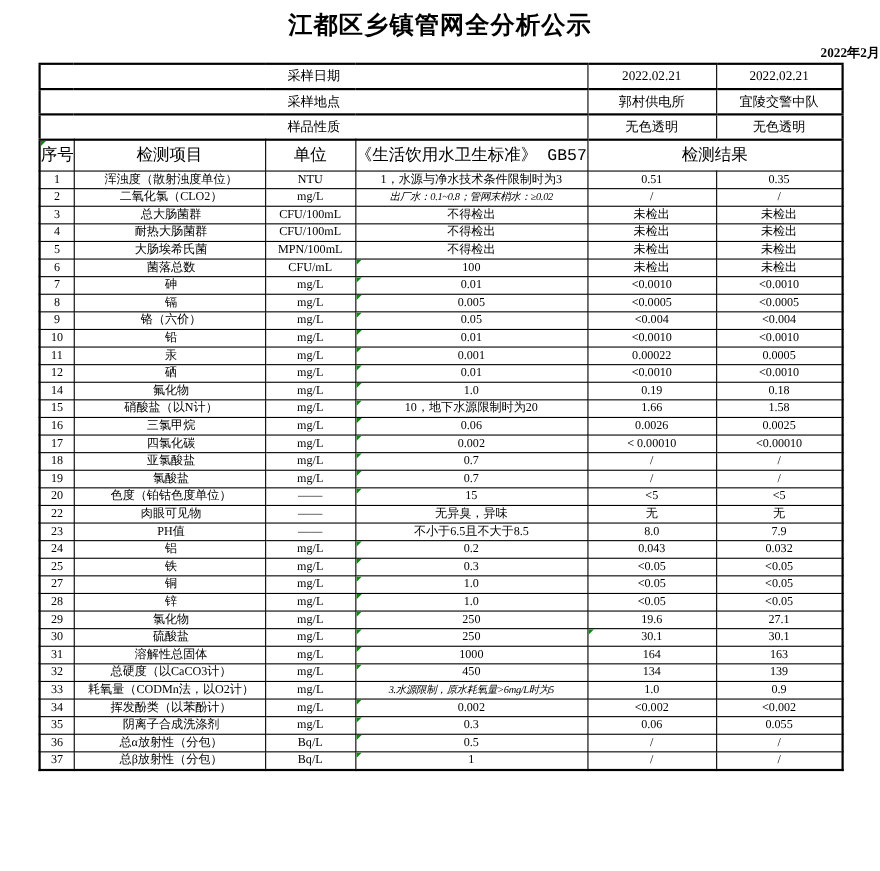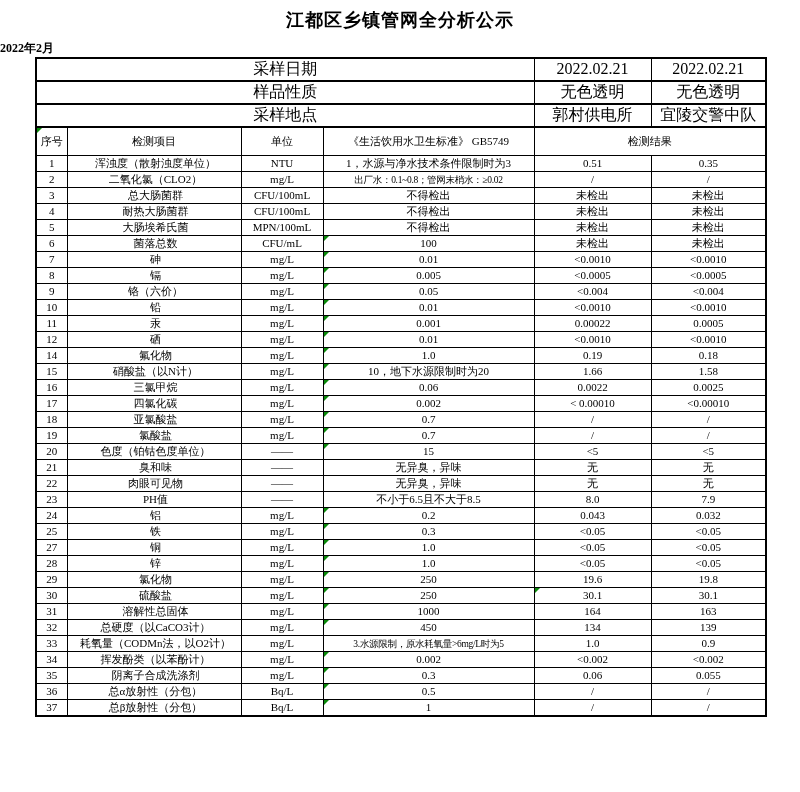--- a/index.html
+++ b/index.html
@@ -1,35 +1,35 @@
 <!DOCTYPE html>
 <html><head>
 <meta charset="utf-8">
 <style>
   html,body{margin:0;padding:0;background:#fff;}
   .page{position:relative;width:800px;height:792px;background:#fff;overflow:hidden;
         font-family:"Liberation Serif","DejaVu Serif",serif;color:#000;}
   .title{position:absolute;top:8px;left:0;width:100%;text-align:center;
-         font-size:18px;font-weight:bold;letter-spacing:1px;}
-  .subtitle{position:absolute;top:40px;left:0;width:100%;text-align:left;
+         font-size:22px;font-weight:bold;letter-spacing:1px;}
+  .subtitle{position:absolute;top:40px;left:0;width:100%;text-align:right;
             font-size:12px;font-weight:bold;}
   table.grid{position:absolute;left:35px;top:57px;width:730px;
              border-collapse:collapse;table-layout:fixed;
              border:2px solid #000;}
   .grid td,.grid th{border:1px solid #000;padding:0;margin:0;position:relative;
              font-weight:normal;font-size:11px;line-height:1.15;
              text-align:center;vertical-align:middle;overflow:hidden;white-space:nowrap;}
   
-  .info-row td{height:21px;font-size:16px;border-top-width:2px;border-bottom-width:2px;}
+  .info-row td{height:21px;font-size:12px;border-top-width:2px;border-bottom-width:2px;}
   
-  .colhead th{height:27px;font-size:11px;}
+  .colhead th{height:27px;font-size:15px;font-family:Liberation Mono, monospace;}
   
   .data-row td{height:15px;}
   .c-item{text-align:center;padding-left:3px !important;}
-  .tight{font-size:9.5px !important;letter-spacing:-0.3px;}
+  .tight{font-size:9.5px !important;letter-spacing:-0.3px;font-style:italic;}
   
   .flag{position:absolute;top:0;left:0;width:0;height:0;display:block;
         border-top:5px solid #0a8a0a;border-right:5px solid transparent;}
 </style>
 </head>
 <body>
 
 <div class="page">
   <div class="title">江都区乡镇管网全分析公示</div>
   <div class="subtitle">2022年2月</div>
@@ -44,28 +44,28 @@
         <col style="width:115px">
     </colgroup>
 
     <tbody>
         <tr class="info-row">
       <td colspan="4">采样日期</td>
       <td>2022.02.21</td>
       <td>2022.02.21</td>
     </tr>
     <tr class="info-row">
+      <td colspan="4">采样地点</td>
+      <td>郭村供电所</td>
+      <td>宜陵交警中队</td>
+    </tr>
+    <tr class="info-row">
       <td colspan="4">样品性质</td>
       <td>无色透明</td>
       <td>无色透明</td>
-    </tr>
-    <tr class="info-row">
-      <td colspan="4">采样地点</td>
-      <td>郭村供电所</td>
-      <td>宜陵交警中队</td>
     </tr>
 
     <tr class="colhead">
       <th><i class="flag"></i><span>序号</span></th>
       <th>检测项目</th>
       <th>单位</th>
       <th>《生活饮用水卫生标准》 GB5749</th>
       <th colspan="2">检测结果</th>
     </tr>
 
@@ -181,21 +181,21 @@
           <td><span>mg/L</span></td>
           <td class="c-std"><i class="flag" style="border-top-color: rgb(10, 138, 10);"></i><span>10，地下水源限制时为20</span></td>
           <td><span>1.66</span></td>
           <td><span>1.58</span></td>
         </tr>
         <tr class="data-row">
           <td><span>16</span></td>
           <td class="c-item"><span>三氯甲烷</span></td>
           <td><span>mg/L</span></td>
           <td class="c-std"><i class="flag" style="border-top-color: rgb(10, 138, 10);"></i><span>0.06</span></td>
-          <td><span>0.0022</span></td>
+          <td><span>0.0026</span></td>
           <td><span>0.0025</span></td>
         </tr>
         <tr class="data-row">
           <td><span>17</span></td>
           <td class="c-item"><span>四氯化碳</span></td>
           <td><span>mg/L</span></td>
           <td class="c-std"><i class="flag" style="border-top-color: rgb(10, 138, 10);"></i><span>0.002</span></td>
           <td><span>&lt; 0.00010</span></td>
           <td><span>&lt;0.00010</span></td>
         </tr>
@@ -217,28 +217,20 @@
         </tr>
         <tr class="data-row">
           <td><span>20</span></td>
           <td class="c-item"><span>色度（铂钴色度单位）</span></td>
           <td><span>——</span></td>
           <td class="c-std"><i class="flag" style="border-top-color: rgb(10, 138, 10);"></i><span>15</span></td>
           <td><span>&lt;5</span></td>
           <td><span>&lt;5</span></td>
         </tr>
         <tr class="data-row">
-          <td><span>21</span></td>
-          <td class="c-item"><span>臭和味</span></td>
-          <td><span>——</span></td>
-          <td class="c-std"><span>无异臭，异味</span></td>
-          <td><span>无</span></td>
-          <td><span>无</span></td>
-        </tr>
-        <tr class="data-row">
           <td><span>22</span></td>
           <td class="c-item"><span>肉眼可见物</span></td>
           <td><span>——</span></td>
           <td class="c-std"><span>无异臭，异味</span></td>
           <td><span>无</span></td>
           <td><span>无</span></td>
         </tr>
         <tr class="data-row">
           <td><span>23</span></td>
           <td class="c-item"><span>PH值</span></td>
@@ -278,21 +270,21 @@
           <td class="c-std"><i class="flag" style="border-top-color: rgb(10, 138, 10);"></i><span>1.0</span></td>
           <td><span>&lt;0.05</span></td>
           <td><span>&lt;0.05</span></td>
         </tr>
         <tr class="data-row">
           <td><span>29</span></td>
           <td class="c-item"><span>氯化物</span></td>
           <td><span>mg/L</span></td>
           <td class="c-std"><i class="flag" style="border-top-color: rgb(10, 138, 10);"></i><span>250</span></td>
           <td><span>19.6</span></td>
-          <td><span>19.8</span></td>
+          <td><span>27.1</span></td>
         </tr>
         <tr class="data-row">
           <td><span>30</span></td>
           <td class="c-item"><span>硫酸盐</span></td>
           <td><span>mg/L</span></td>
           <td class="c-std"><i class="flag" style="border-top-color: rgb(10, 138, 10);"></i><span>250</span></td>
           <td><i class="flag" style="border-top-color: rgb(10, 138, 10);"></i><span>30.1</span></td>
           <td><span>30.1</span></td>
         </tr>
         <tr class="data-row">

